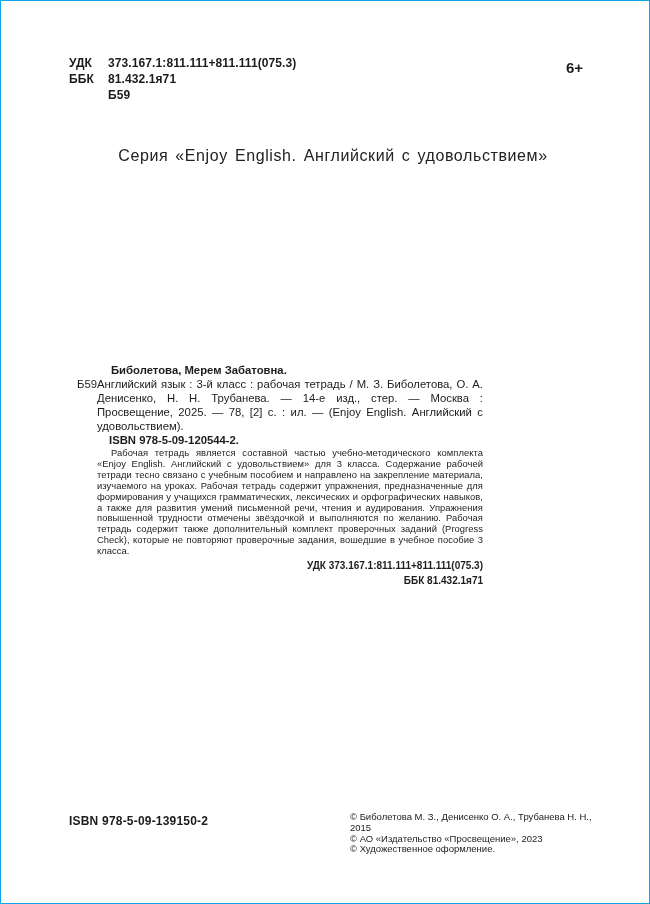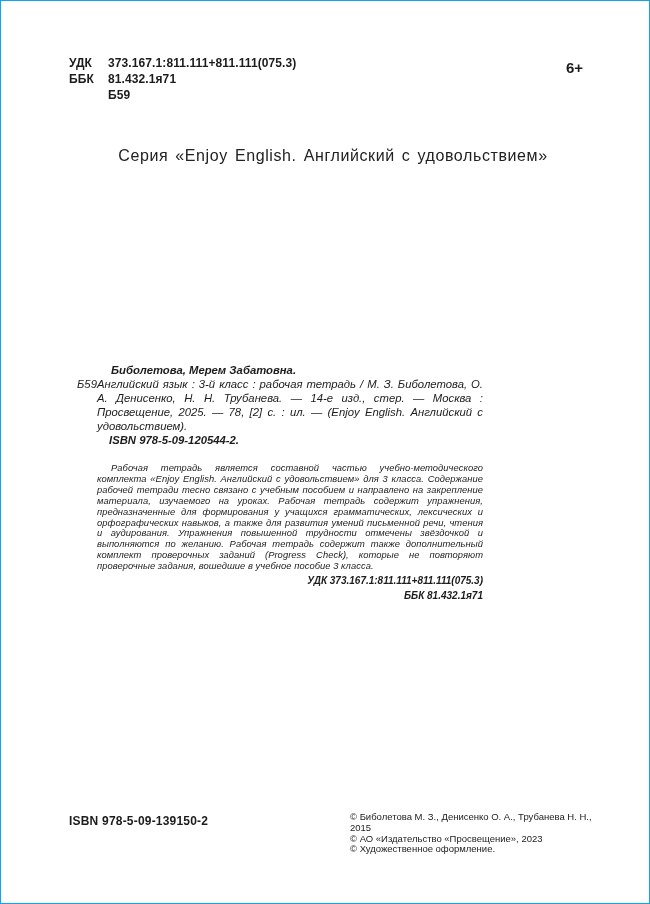--- a/index.html
+++ b/index.html
@@ -53,21 +53,20 @@
   }
 
   
   .catalog {
     position: absolute;
     top: 362px;
     left: 76px;
     width: 406px;
     font-size: 11.3px;
     line-height: 14px;
-    font-style: italic;
   }
   .catalog .author {
     margin-left: 34px;
     font-weight: bold;
   }
   .catalog .biblio-row {
     position: relative;
   }
   .catalog .biblio-code {
     position: absolute;
@@ -77,21 +76,21 @@
   .catalog .biblio {
     margin-left: 20px;
     text-align: justify;
   }
   .catalog .isbn-line {
     font-weight: bold;
     padding-left: 32px;
   }
   .catalog .annotation {
     margin-left: 20px;
-    margin-top: 16px;
+    margin-top: 1px;
     font-size: 9.4px;
     line-height: 10.9px;
     text-align: justify;
     text-indent: 14px;
     letter-spacing: 0.05px;
   }
   .catalog .udk-footer {
     margin-top: 3px;
     text-align: right;
     font-size: 10px;

